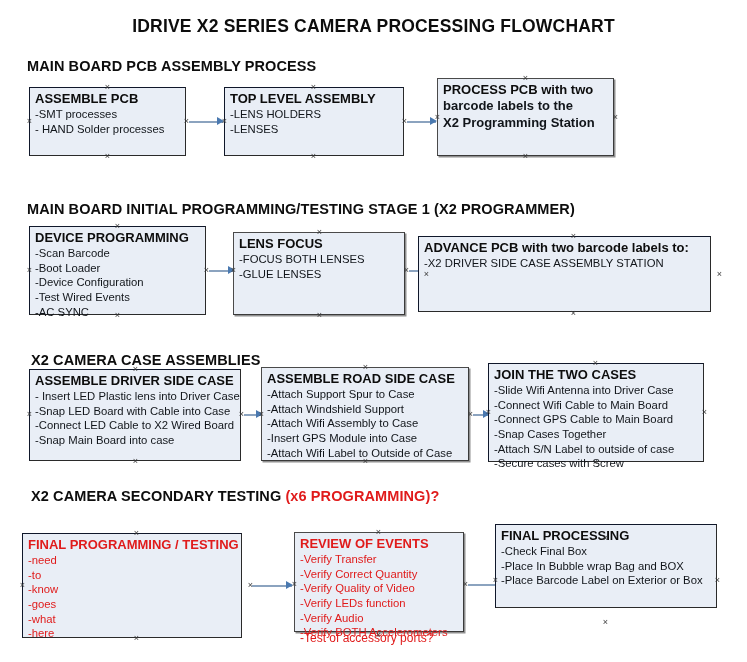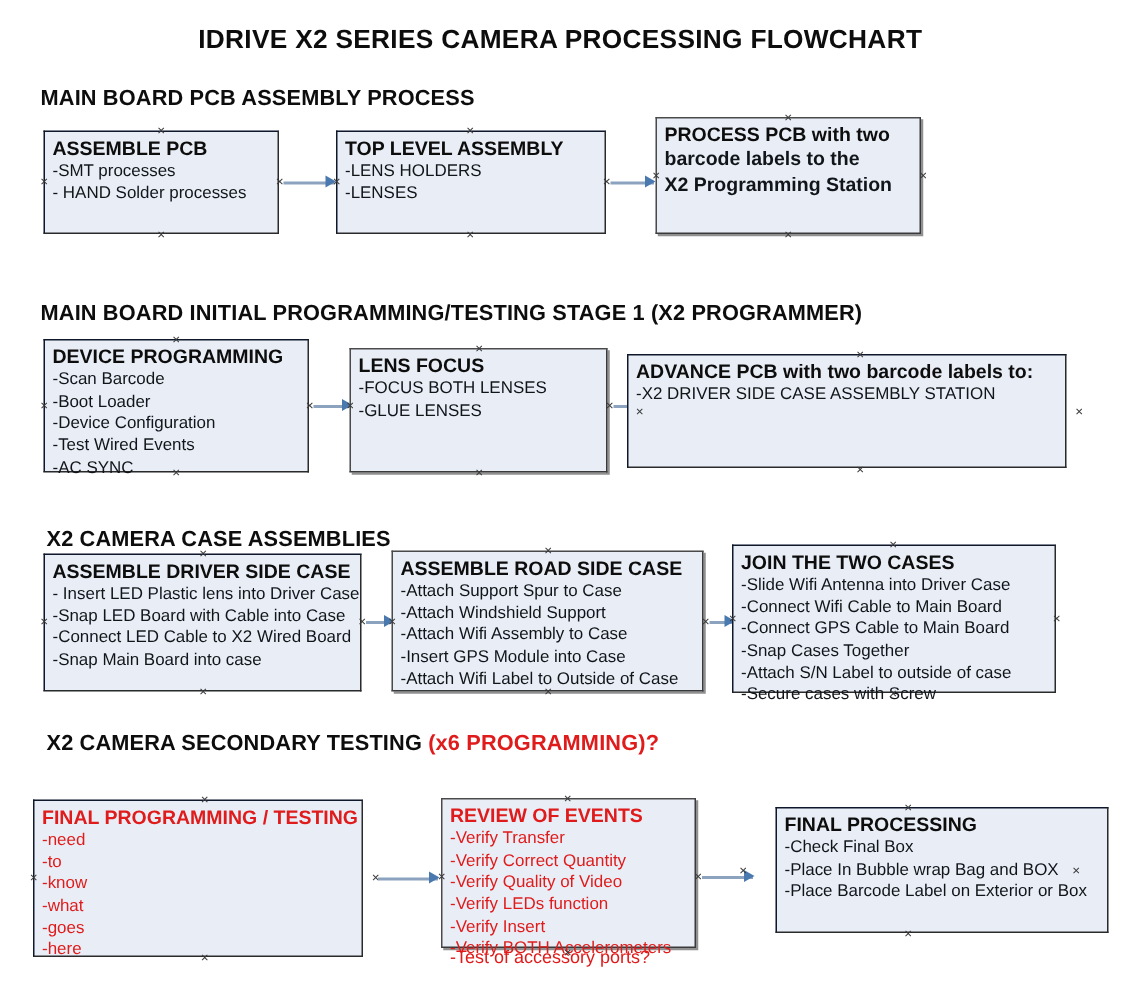--- a/index.html
+++ b/index.html
@@ -226,55 +226,55 @@
 
   <div class="section-head" style="left:31px;top:488px;">
     <span>X2 CAMERA SECONDARY TESTING </span><span class="red">(x6 PROGRAMMING)?</span>
   </div>
 
   <div class="box thin red-text" style="left:22px;top:533px;width:220px;height:105px;">
     <div class="box-title">FINAL PROGRAMMING / TESTING</div>
     <div class="box-line">-need</div>
     <div class="box-line">-to</div>
     <div class="box-line">-know</div>
+    <div class="box-line">-goes</div>
     <div class="box-line">-what</div>
-    <div class="box-line">-goes</div>
     <div class="box-line">-here</div>
   </div>
   <div class="hx" style="left:133px;top:530px;"></div>
   <div class="hx" style="left:19px;top:582px;"></div>
   <div class="hx" style="left:133px;top:635px;"></div>
   <div class="hx" style="left:247px;top:582px;"></div>
 
   <div class="arrow" style="left:252px;top:581px;width:40px;">
     <div class="shaft"></div>
       <div class="head"></div>
   </div>
 
   <div class="box dark red-text" style="left:294px;top:532px;width:170px;height:100px;">
     <div class="box-title">REVIEW OF EVENTS</div>
     <div class="box-line">-Verify Transfer</div>
     <div class="box-line">-Verify Correct Quantity</div>
     <div class="box-line">-Verify Quality of Video</div>
     <div class="box-line">-Verify LEDs function</div>
-    <div class="box-line">-Verify Insert</div>
+    <div class="box-line">-Verify Audio</div>
     <div class="box-line">-Verify BOTH Accelerometers</div>
     <div class="overflow-line">-Test of accessory ports?</div>
   </div>
   <div class="hx" style="left:375px;top:529px;"></div>
   <div class="hx" style="left:291px;top:581px;"></div>
   <div class="hx" style="left:375px;top:632px;"></div>
   <div class="hx" style="left:462px;top:581px;"></div>
 
   <div class="arrow" style="left:468px;top:580px;width:34px;">
     <div class="shaft"></div>
       <div class="head"></div>
   </div>
 
-  <div class="box thin" style="left:495px;top:538px;width:222px;height:84px;margin-left:22px;">
+  <div class="box thin" style="left:495px;top:524px;width:222px;height:84px;">
     <div class="box-title">FINAL PROCESSING</div>
     <div class="box-line"> -Check Final Box</div>
     <div class="box-line">-Place In Bubble wrap Bag and BOX</div>
     <div class="box-line">-Place Barcode Label on Exterior or Box</div>
   </div>
   <div class="hx" style="left:602px;top:535px;"></div>
   <div class="hx" style="left:492px;top:577px;"></div>
   <div class="hx" style="left:602px;top:619px;"></div>
   <div class="hx" style="left:714px;top:577px;"></div>
 

